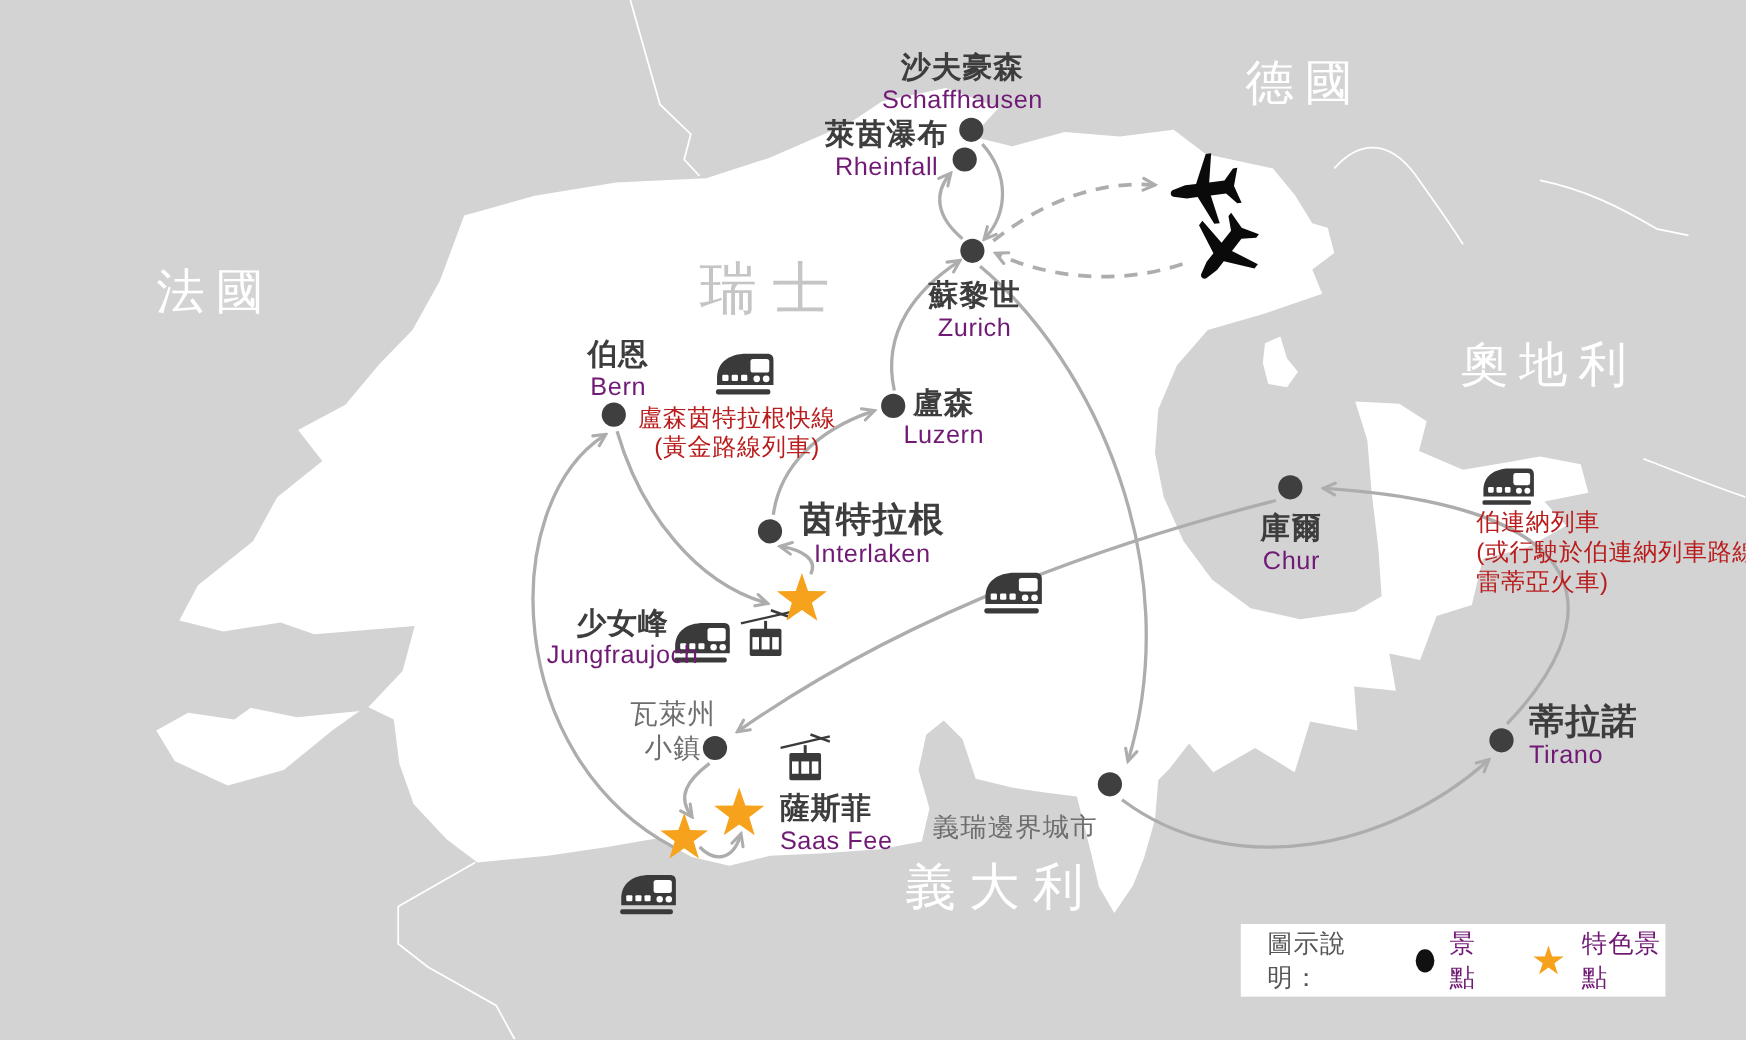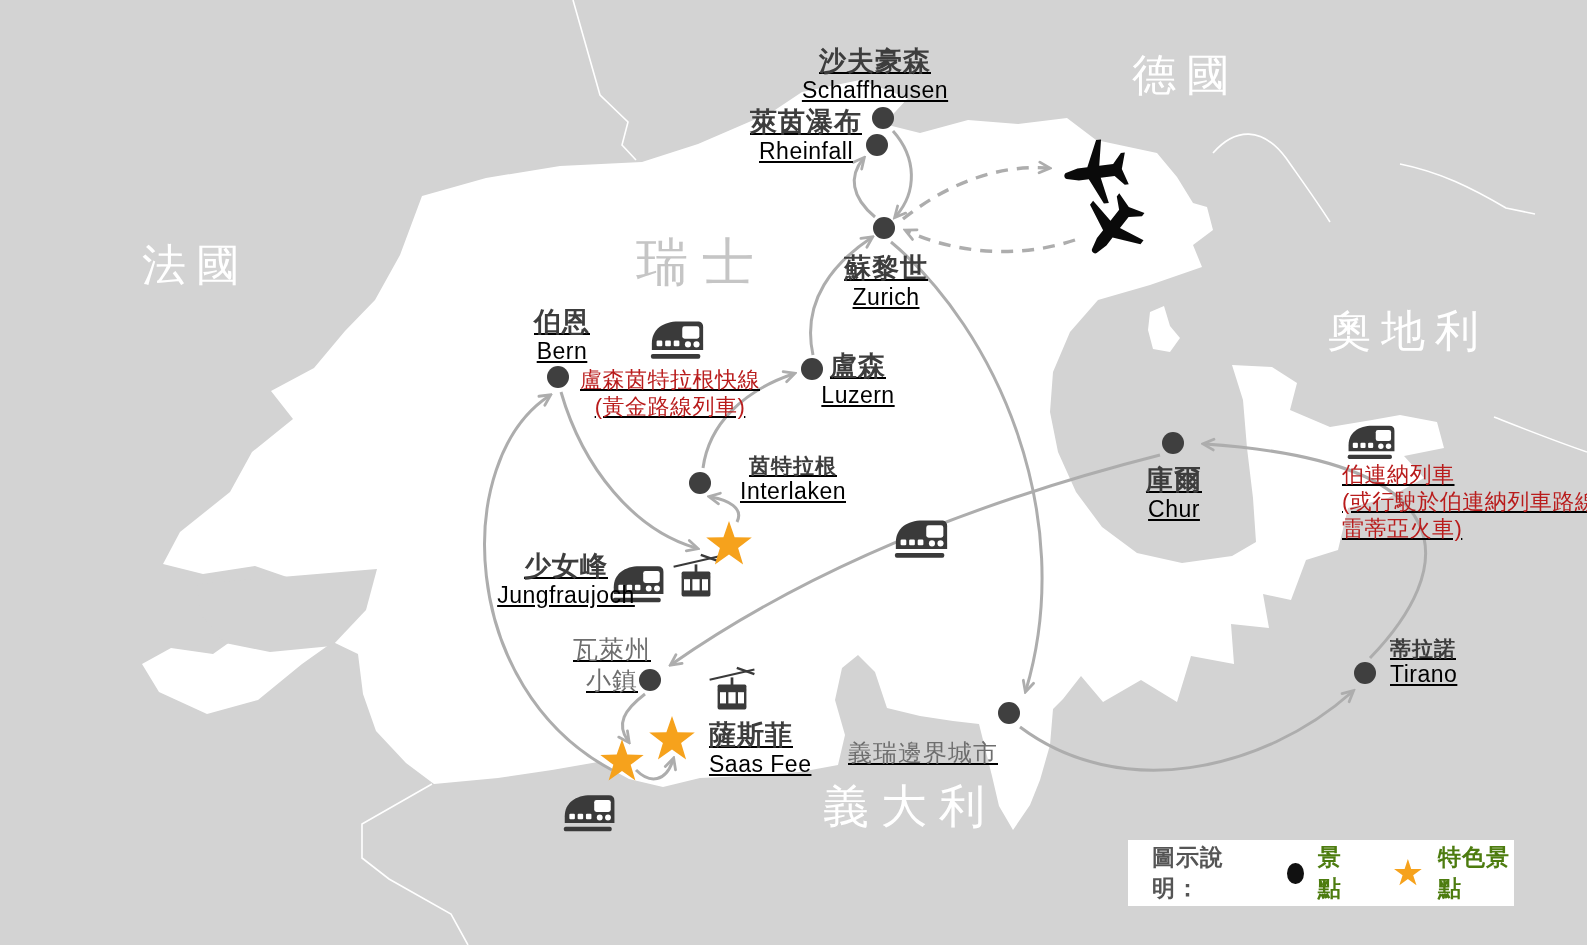--- a/index.html
+++ b/index.html
@@ -11,35 +11,35 @@
   #stage{position:relative;width:1587px;height:945px;overflow:hidden;background:var(--bg);}
   #map-svg{position:absolute;left:0;top:0;}
   .route{fill:none;stroke:var(--arrow);stroke-width:3;marker-end:url(#arw);}
   .route.dashed{stroke-dasharray:12 9;stroke-width:3.4;}
   .dot{fill:var(--dot);}
   .star{fill:var(--star);}
   .trainfill{fill:var(--train);}
   .planefill{fill:var(--plane);}
   .borderline{fill:none;stroke:#FFFFFF;stroke-width:1.6;}
   
-  .lbl{position:absolute;transform:translateX(-50%);text-align:center;line-height:1.14;white-space:nowrap;text-decoration:underline;}
+  .lbl{position:absolute;transform:translateX(-50%);text-align:center;line-height:1.14;white-space:nowrap;}
   .lbl--left{transform:none;text-align:left;}
   .zh{font-size:27px;font-weight:700;color:#3D3D3D;letter-spacing:1px;}
-  .zh--big{font-size:21px;}
-  .en{font-size:23px;color:#000000;font-weight:400;letter-spacing:.5px;}
+  .zh--big{font-size:32px;}
+  .en{font-size:23px;color:#701a75;font-weight:400;letter-spacing:.5px;}
   .minor{font-size:25px;font-weight:400;color:#6E6E6E;letter-spacing:1px;}
   .note{font-size:22px;color:#b91c1c;line-height:1.22;letter-spacing:.5px;}
   .country{position:absolute;transform:translateX(-50%);color:#FFF;font-size:44px;letter-spacing:10px;white-space:nowrap;}
   .country--inner{color:#C5C5C5;font-size:52px;letter-spacing:14px;}
   .country--italy{font-size:46px;letter-spacing:12px;margin-left:42px;}
   
   #legend{position:absolute;left:1128px;top:840px;width:386px;height:66px;background:#FFF;
-          display:flex;align-items:center;padding:0 0 0 24px;box-sizing:border-box;gap:14px;font-weight:bold;}
+          display:flex;align-items:center;padding:0 0 0 24px;box-sizing:border-box;gap:14px;}
   .legend-title{font-size:23px;color:#555;letter-spacing:1px;}
-  .legend-label{font-size:23px;color:#4d7c0f;letter-spacing:1px;}
+  .legend-label{font-size:23px;color:#701a75;letter-spacing:1px;}
   .legend-dot{width:21px;height:21px;border-radius:50%;background:#111;margin-left:26px;}
   .legend-star{font-size:36px;color:var(--star);margin-left:22px;line-height:1;}
 </style>
 </head>
 <body>
 
 <div id="stage">
 
   <svg id="map-svg" width="1587" height="945" viewBox="0 0 1587 945">
     <defs>

